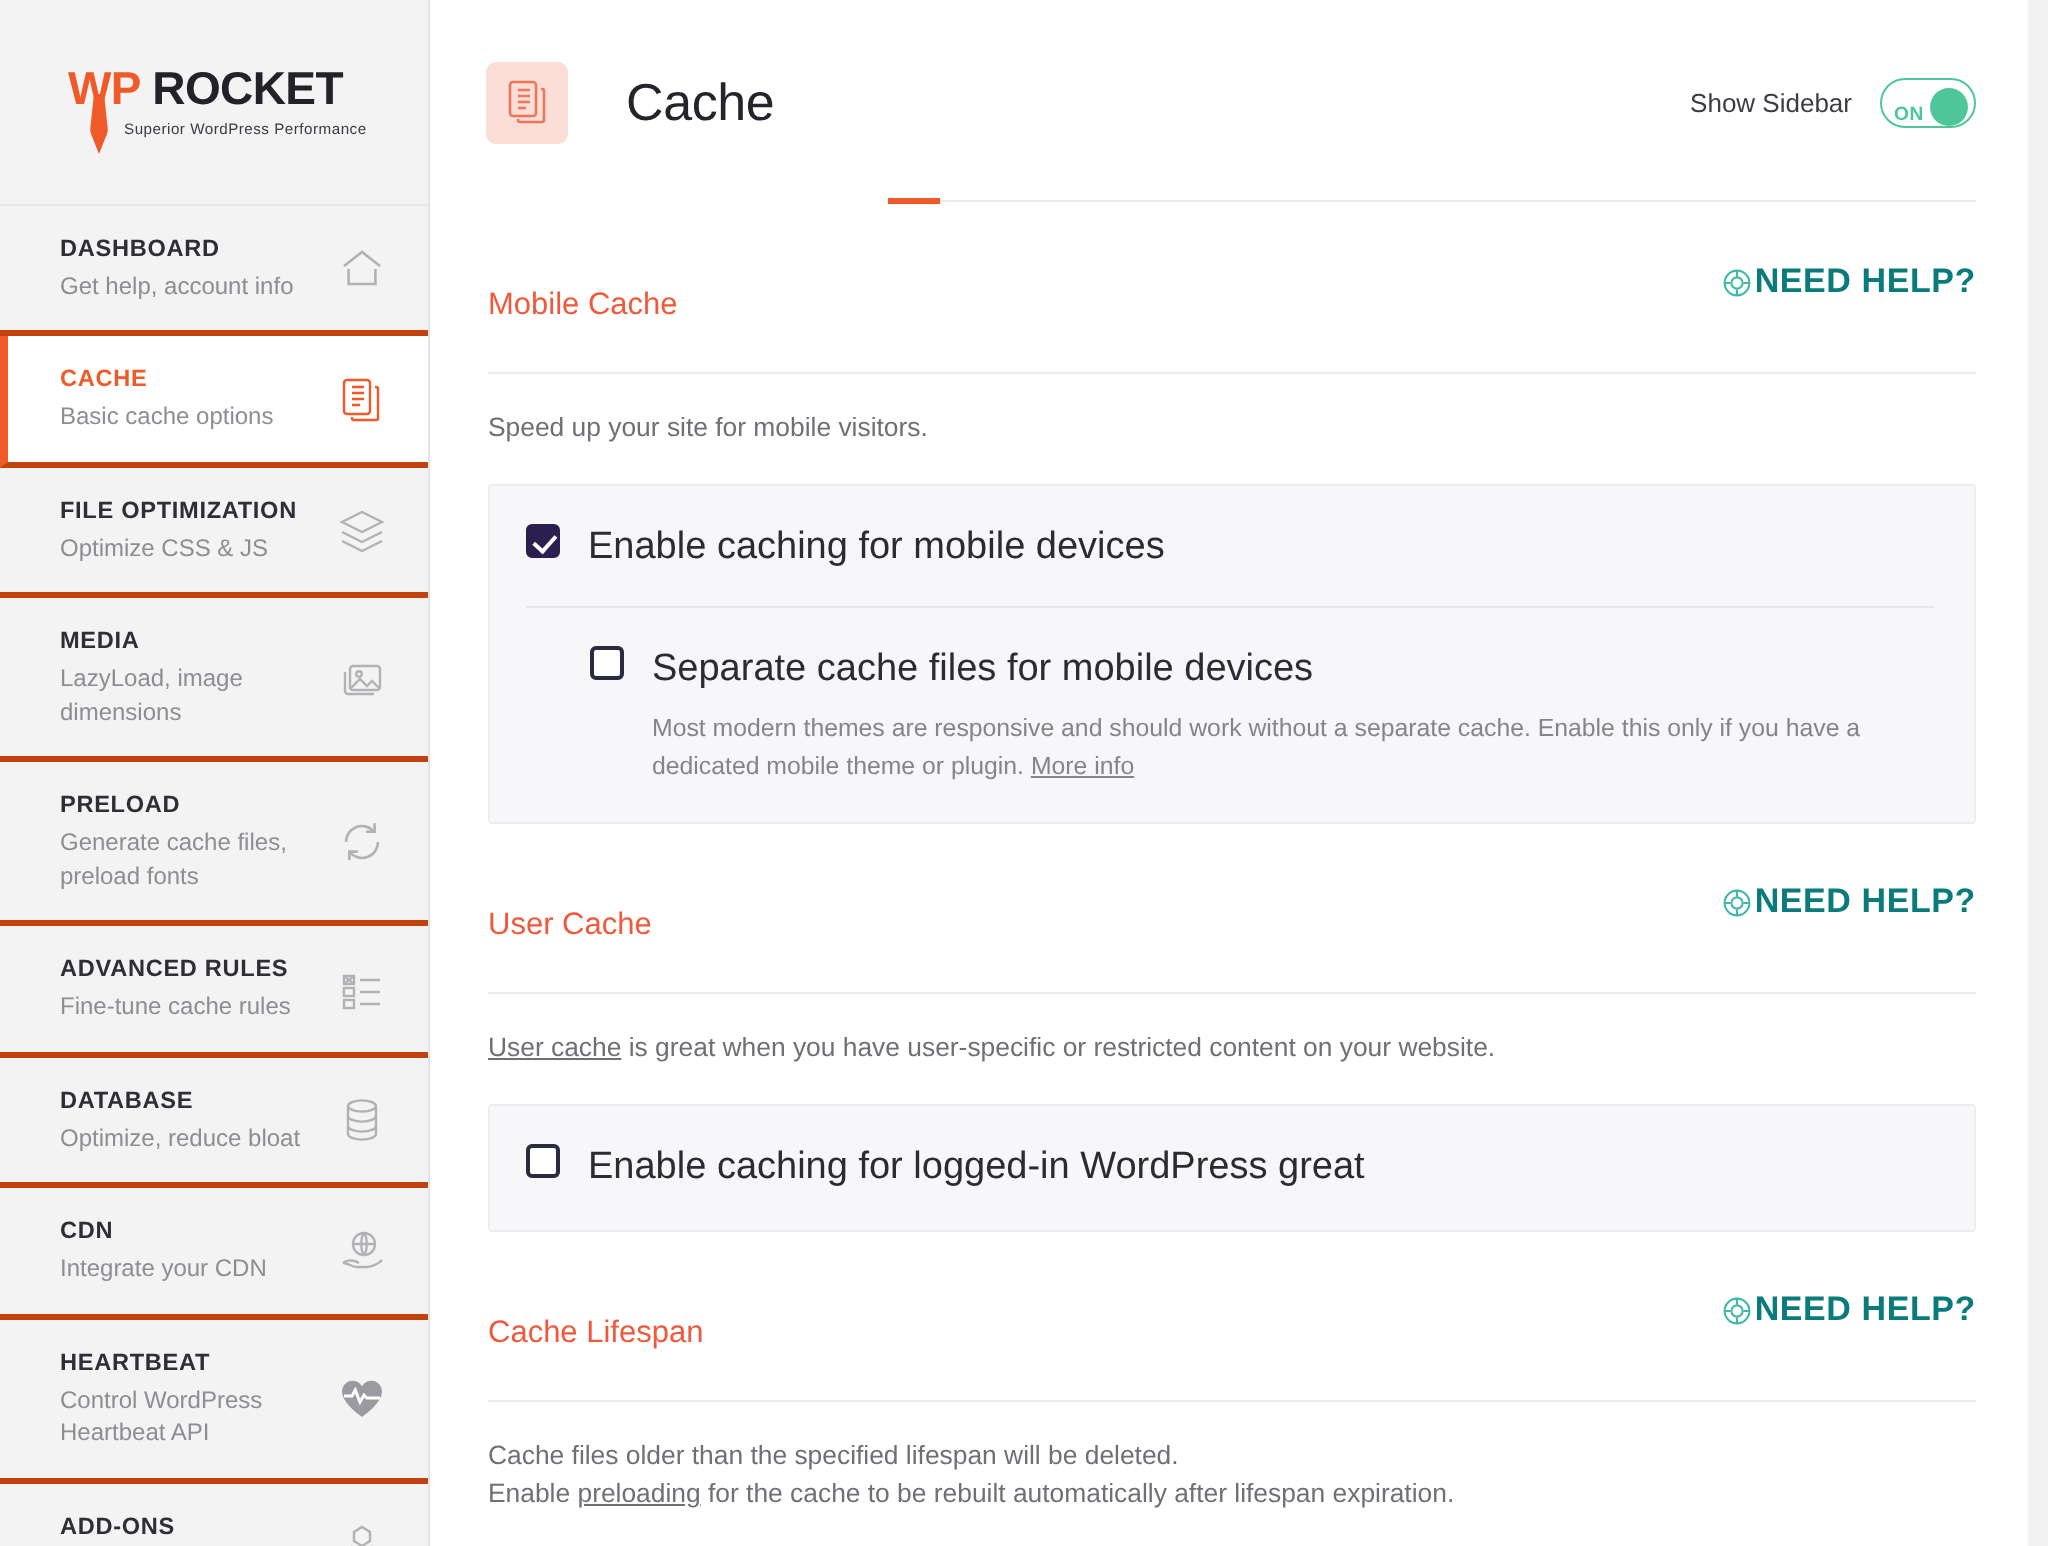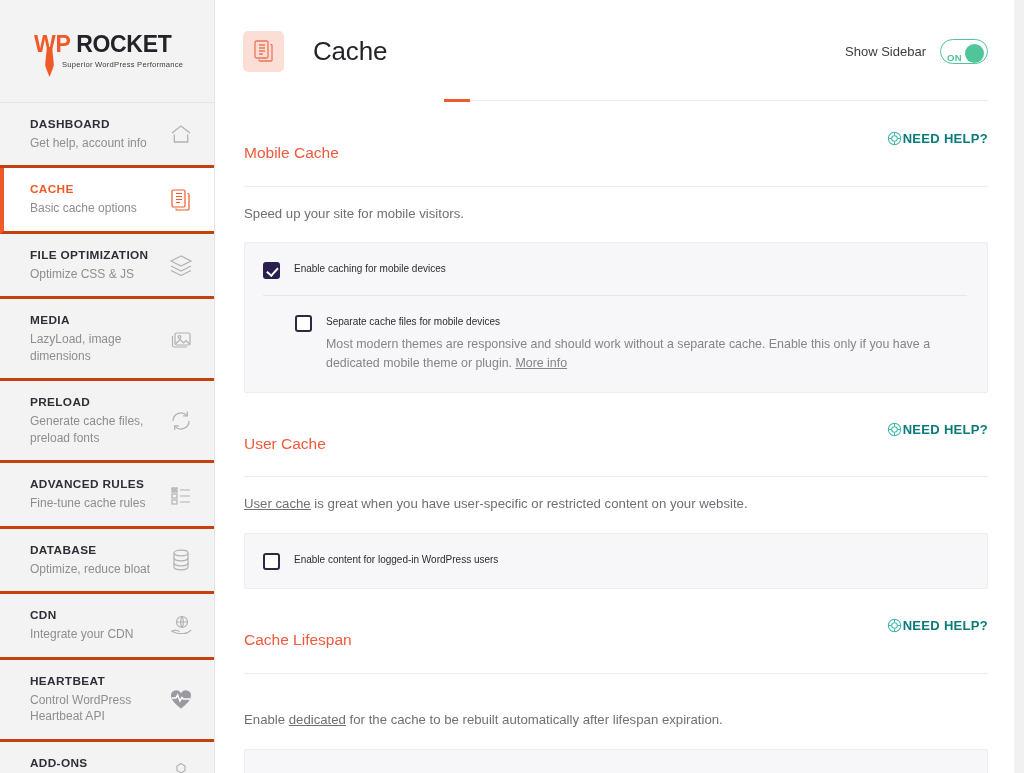--- a/index.html
+++ b/index.html
@@ -193,21 +193,21 @@
   .section-title {
     font-size: 15.5px;
     color: #f0593c;
     font-weight: normal;
   }
   .need-help {
     display: flex;
     align-items: center;
     gap: 1px;
     color: #0a7b7b;
-    font-size: 13px;
+    font-size: 17px;
     font-weight: bold;
     letter-spacing: 0.3px;
     cursor: pointer;
   }
   .need-help .lifebuoy { color: #3fb8a8; display: flex; }
   .section-rule {
     height: 1px;
     background: #ededed;
     margin-bottom: 17px;
   }
@@ -261,21 +261,21 @@
   .cb.checked::after {
     content: "";
     position: absolute;
     left: 4px; top: 0.5px;
     width: 4.5px; height: 9px;
     border: solid #ffffff;
     border-width: 0 2px 2px 0;
     transform: rotate(42deg);
   }
   .cb-label {
-    font-size: 10px;
+    font-size: 19px;
     color: #2b2b33;
     line-height: 1.3;
     padding-top: 1px;
   }
   .cb-desc {
     font-size: 12.4px;
     color: #84848b;
     line-height: 1.55;
     margin-top: 7px;
     max-width: 690px;
@@ -521,43 +521,43 @@
             </span>
             <span>NEED HELP?</span>
           </div>
         </div>
         <div class="section-rule"></div>
         <p class="section-desc"><a href="#" class="inline-link">User cache</a><span> is great when you have user-specific or restricted content on your website.</span></p>
 
         <div class="panel">
           <div class="panel-row">
             <span class="cb"></span>
-            <span class="cb-label">Enable content for logged-in WordPress users</span>
+            <span class="cb-label">Enable caching for logged-in WordPress great</span>
           </div>
         </div>
       </section>
 
       <section class="section">
         <div class="section-head">
           <h2 class="section-title">Cache Lifespan</h2>
           <div class="need-help">
             <span class="lifebuoy">
               <svg width="15" height="15" viewBox="0 0 16 16" fill="none" stroke="currentColor" stroke-width="1.1">
                   <circle cx="8" cy="8" r="6.6"></circle>
                   <circle cx="8" cy="8" r="3"></circle>
                   <path d="M8 1.4v3.2M8 11.4v3.2M1.4 8h3.2M11.4 8h3.2"></path>
                 </svg>
             </span>
             <span>NEED HELP?</span>
           </div>
         </div>
         <div class="section-rule"></div>
         <p class="section-desc">
-          <br>
-          <span>Enable </span><a href="#" class="inline-link">dedicated</a><span> for the cache to be rebuilt automatically after lifespan expiration.</span>
+          <span>Cache files older than the specified lifespan will be deleted.</span><br>
+          <span>Enable </span><a href="#" class="inline-link">preloading</a><span> for the cache to be rebuilt automatically after lifespan expiration.</span>
         </p>
 
         <div class="panel">
           <div class="lifespan-label">
             <br>
             
           </div>
 
         </div>
       </section>

